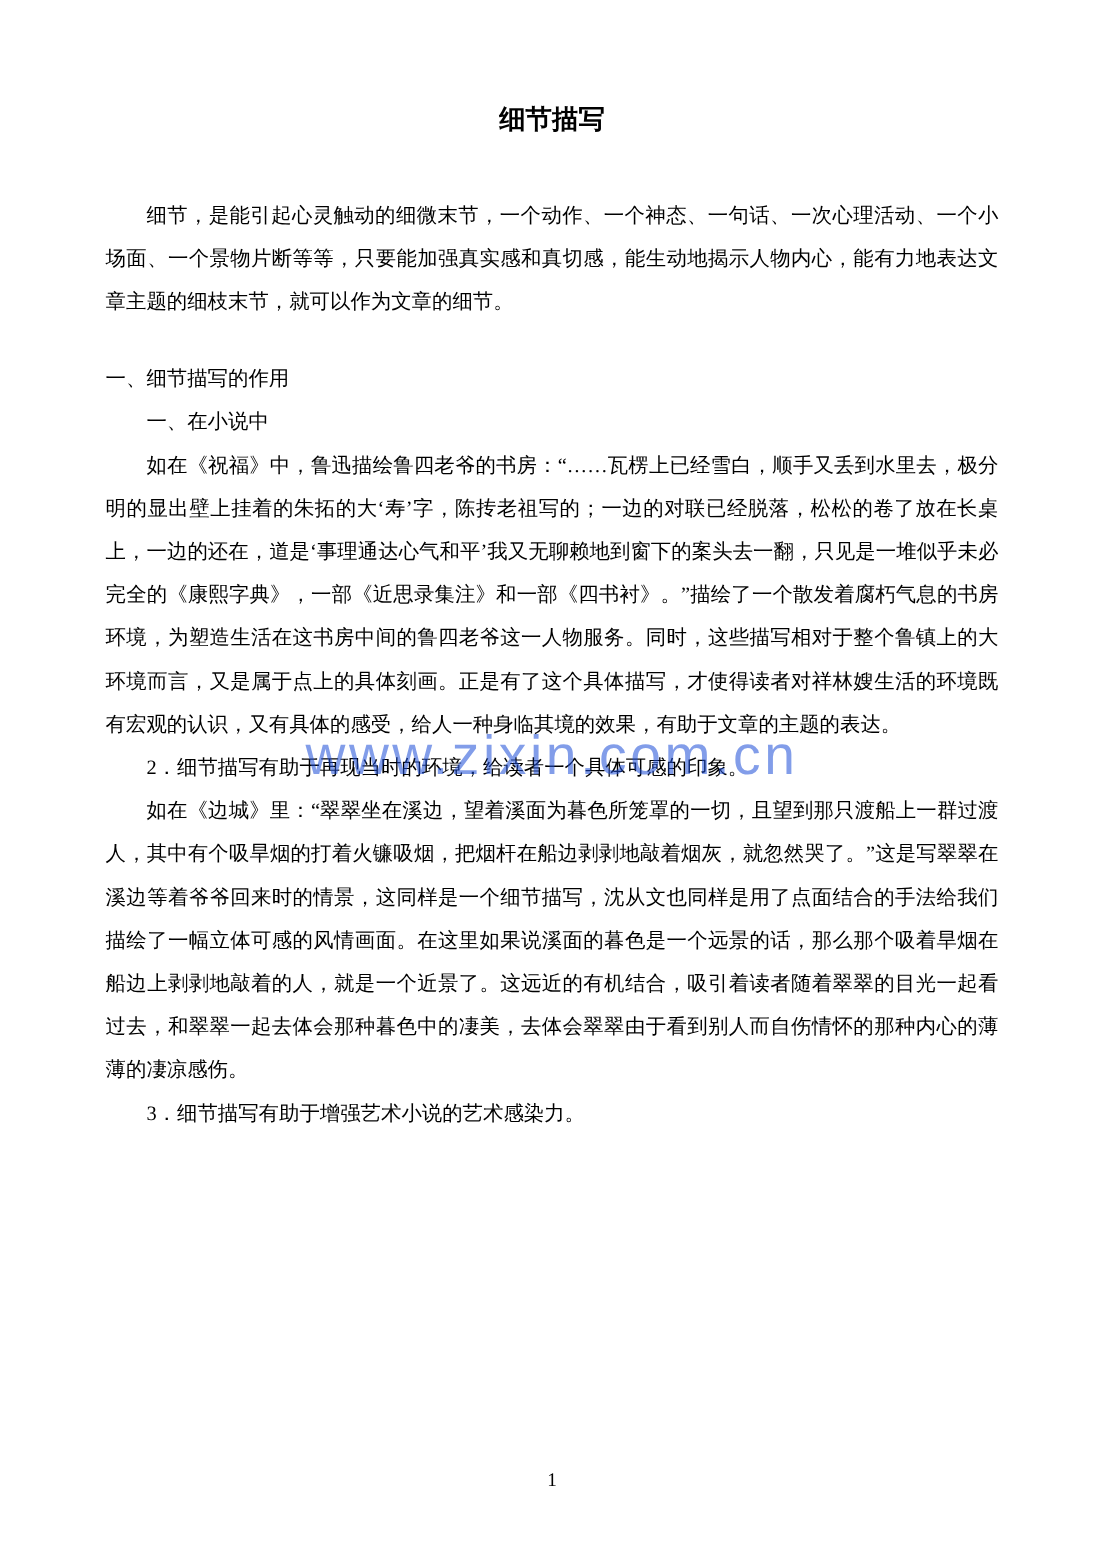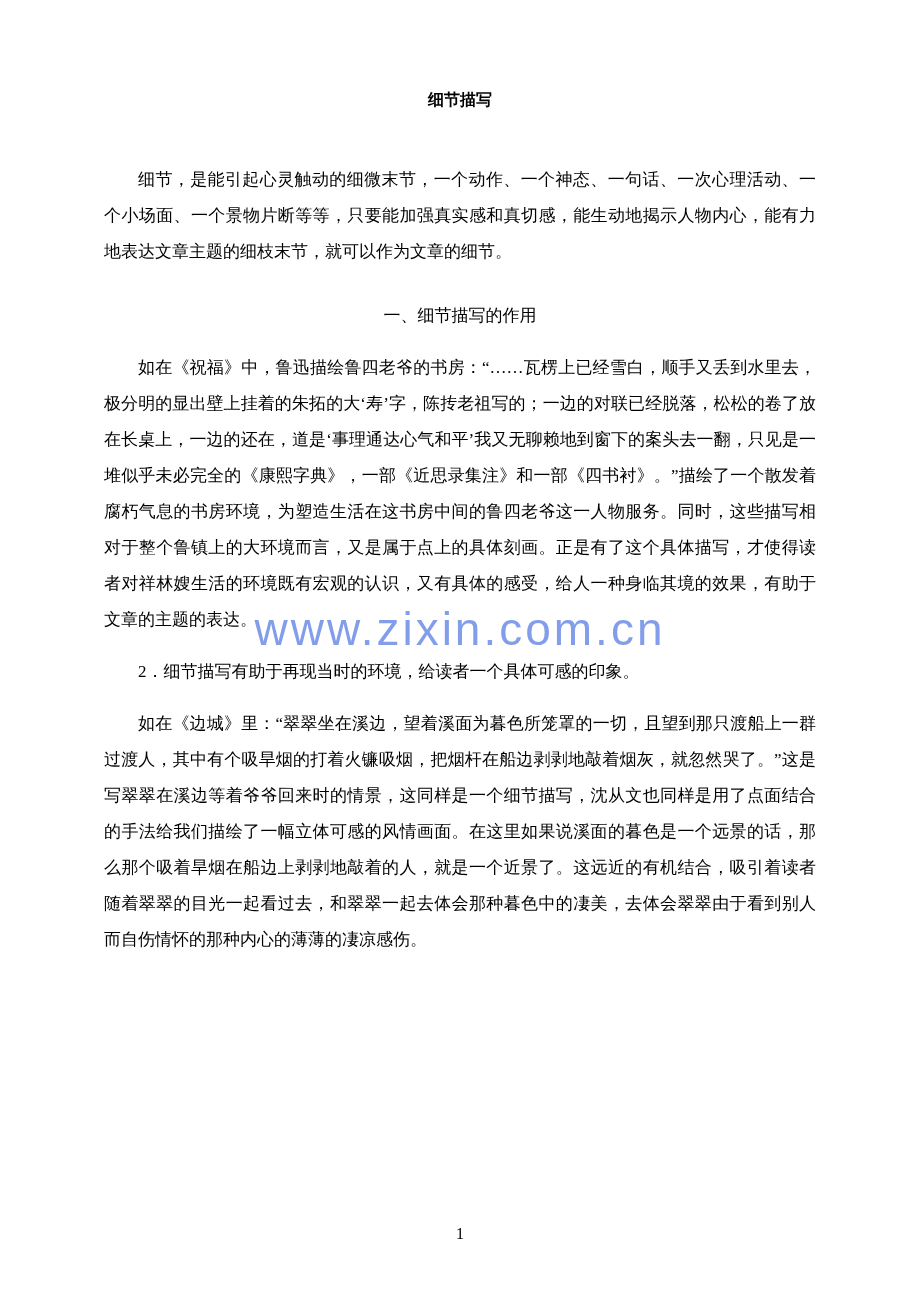--- a/index.html
+++ b/index.html
@@ -13,39 +13,38 @@
   .page {
     position: relative;
     width: 920px;
     height: 1302px;
     box-sizing: border-box;
     padding: 88px 88px 0 88px;
     overflow: hidden;
     background: #ffffff;
   }
   .doc-title {
-    font-size: 16px;
+    font-size: 22px;
     line-height: 24px;
     font-weight: bold;
     text-align: center;
     margin: 0 0 50px 0;
   }
   .para {
     font-size: 17px;
     line-height: 36px;
-    margin: 16px;
+    margin: 0;
     text-align: justify;
     text-indent: 2em;
     word-break: break-all;
   }
   .section-heading {
     font-size: 17px;
     line-height: 36px;
     margin: 28px 0 0 0;
-    text-align: center;
     text-indent: 0;
   }
   .watermark {
     position: absolute;
     top: 602px;
     left: 0;
     width: 100%;
     text-align: center;
     font-size: 46px;
     letter-spacing: 3px;
@@ -72,25 +71,27 @@
 
   <div class="watermark">www.zixin.com.cn</div>
 
   <h1 class="doc-title">细节描写</h1>
 
   <p class="para">细节，是能引起心灵触动的细微末节，一个动作、一个神态、一句话、一次心理活动、一个小场面、一个景物片断等等，只要能加强真实感和真切感，能生动地揭示人物内心，能有力地表达文章主题的细枝末节，就可以作为文章的细节。</p>
 
 
   <p class="para section-heading">一、细节描写的作用</p>
 
+  <p class="para">一、在小说中</p>
 
 
   <p class="para">如在《祝福》中，鲁迅描绘鲁四老爷的书房：“……瓦楞上已经雪白，顺手又丢到水里去，极分明的显出壁上挂着的朱拓的大‘寿’字，陈抟老祖写的；一边的对联已经脱落，松松的卷了放在长桌上，一边的还在，道是‘事理通达心气和平’我又无聊赖地到窗下的案头去一翻，只见是一堆似乎未必完全的《康熙字典》，一部《近思录集注》和一部《四书衬》。”描绘了一个散发着腐朽气息的书房环境，为塑造生活在这书房中间的鲁四老爷这一人物服务。同时，这些描写相对于整个鲁镇上的大环境而言，又是属于点上的具体刻画。正是有了这个具体描写，才使得读者对祥林嫂生活的环境既有宏观的认识，又有具体的感受，给人一种身临其境的效果，有助于文章的主题的表达。</p>
 
   <p class="para">2．细节描写有助于再现当时的环境，给读者一个具体可感的印象。</p>
 
   <p class="para">如在《边城》里：“翠翠坐在溪边，望着溪面为暮色所笼罩的一切，且望到那只渡船上一群过渡人，其中有个吸旱烟的打着火镰吸烟，把烟杆在船边剥剥地敲着烟灰，就忽然哭了。”这是写翠翠在溪边等着爷爷回来时的情景，这同样是一个细节描写，沈从文也同样是用了点面结合的手法给我们描绘了一幅立体可感的风情画面。在这里如果说溪面的暮色是一个远景的话，那么那个吸着旱烟在船边上剥剥地敲着的人，就是一个近景了。这远近的有机结合，吸引着读者随着翠翠的目光一起看过去，和翠翠一起去体会那种暮色中的凄美，去体会翠翠由于看到别人而自伤情怀的那种内心的薄薄的凄凉感伤。</p>
 
+  <p class="para">3．细节描写有助于增强艺术小说的艺术感染力。</p>
 
 
   <div class="page-number">1</div>
 
 </div>
 
 </body></html>

